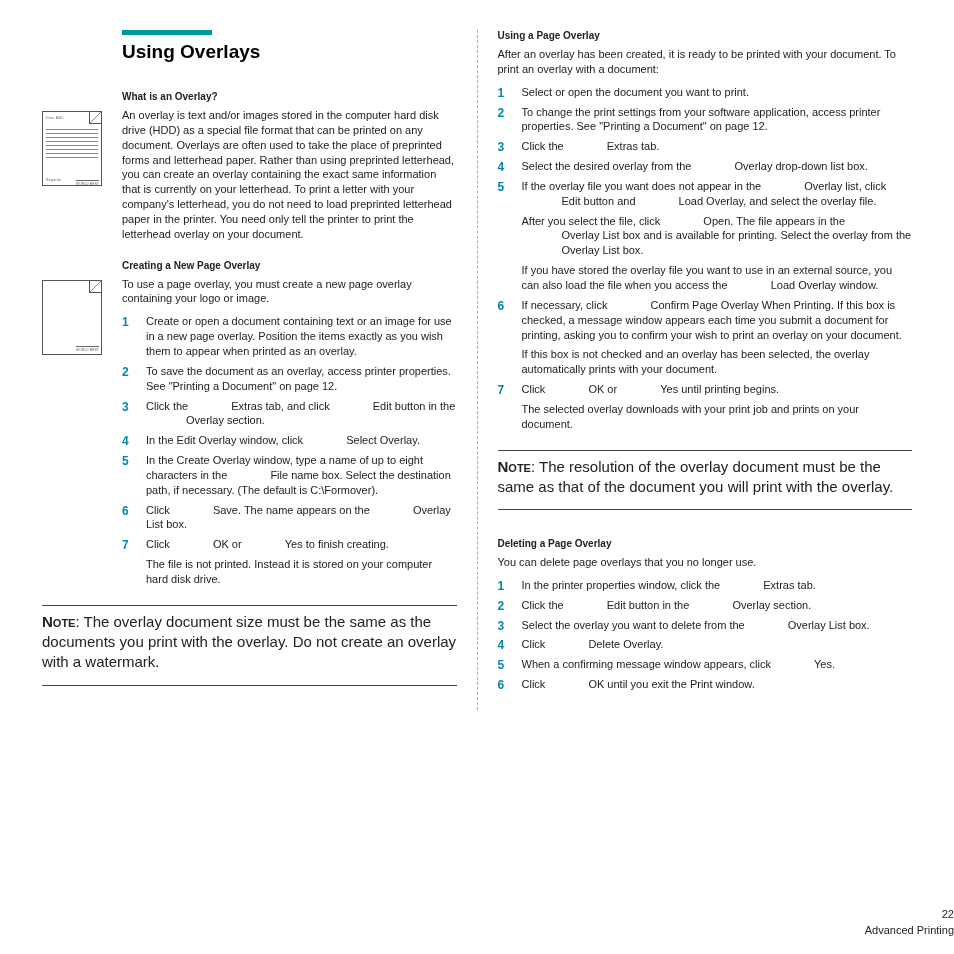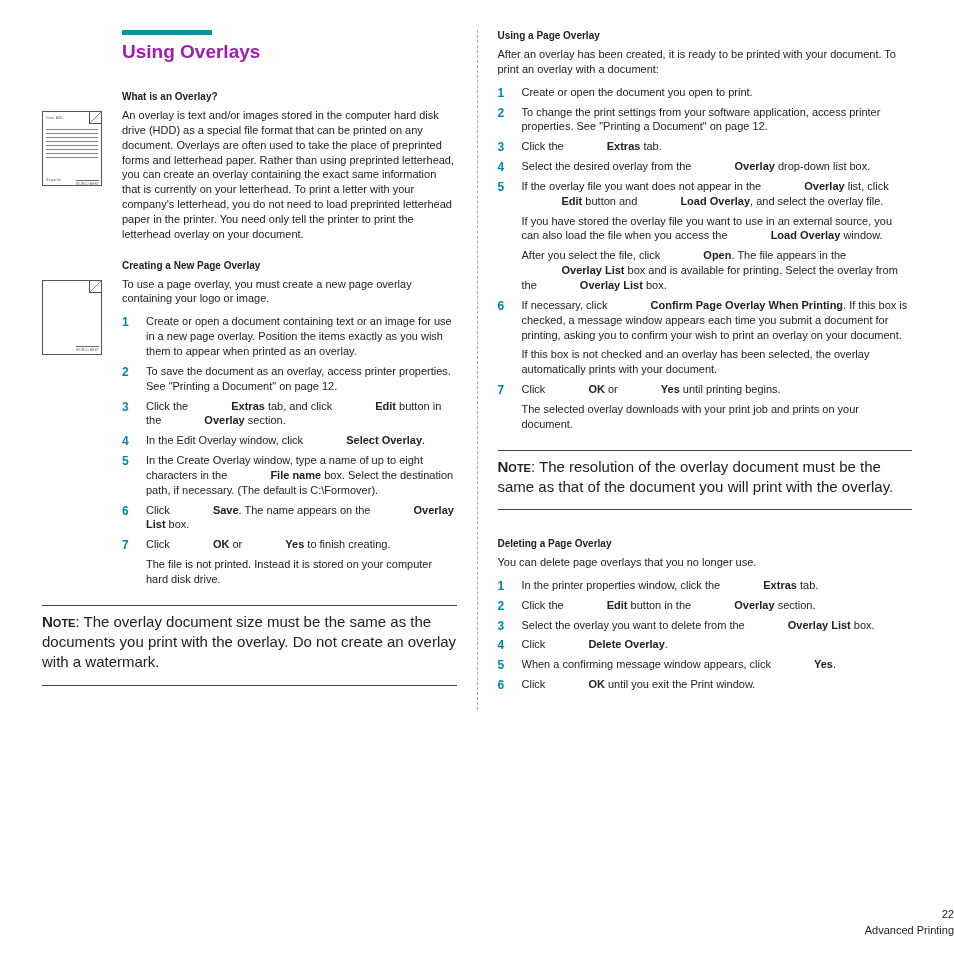--- a/index.html
+++ b/index.html
@@ -24,21 +24,21 @@
   .col-right { padding-left: 20px; }
   .title-bar {
     border-top: 5px solid #009999;
     width: 90px;
     margin-left: 80px;
     margin-bottom: 6px;
   }
   h1 {
     font-size: 19px;
     font-weight: bold;
-    color: #a21caf;
+    color: #000000;
     margin-left: 80px;
     margin-bottom: 28px;
   }
   h2 {
     font-size: 10px;
     font-weight: bold;
     color: #222;
     margin-bottom: 6px;
   }
   .section {
@@ -95,21 +95,21 @@
   hr.note-rule {
     border: none;
     border-top: 1px solid #444;
     margin: 12px 0 6px 0;
   }
   .note {
     font-size: 15px;
     line-height: 1.35;
   }
   .note .lead { font-variant: small-caps; font-weight: bold; }
-  b { font-weight: bold; padding-left: 40px; }
+  b { font-weight: normal; padding-left: 40px; }
   .footer {
     position: absolute;
     bottom: 16px;
     left: 0; right: 0;
     text-align: right;
     font-size: 11px;
     line-height: 1.4;
   }
   .icon-corner {
     position: absolute;
@@ -174,27 +174,27 @@
     <p class="note"><span class="lead">Note</span><span>: The overlay document size must be the same as the documents you print with the overlay. Do not create an overlay with a watermark.</span></p>
     <hr class="note-rule">
   </div>
 
   <div class="column col-right">
 
     <div class="section">
       <h2>Using a Page Overlay</h2>
       <p class="body-text">After an overlay has been created, it is ready to be printed with your document. To print an overlay with a document:</p>
       <ol>
-        <li><span class="num">1</span><span>Create or open the document you open to print.</span></li>
+        <li><span class="num">1</span><span>Select or open the document you want to print.</span></li>
         <li><span class="num">2</span><span>To change the print settings from your software application, access printer properties. See "Printing a Document" on page 12.</span></li>
         <li><span class="num">3</span><span>Click the </span><b>Extras</b><span> tab.</span></li>
         <li><span class="num">4</span><span>Select the desired overlay from the </span><b>Overlay</b><span> drop-down list box.</span></li>
         <li><span class="num">5</span><span>If the overlay file you want does not appear in the </span><b>Overlay</b><span> list, click </span><b>Edit</b><span> button and </span><b>Load Overlay</b><span>, and select the overlay file.</span>
+          <div class="sub"><span>After you select the file, click </span><b>Open</b><span>. The file appears in the </span><b>Overlay List</b><span> box and is available for printing. Select the overlay from the </span><b>Overlay List</b><span> box.</span></div>
           <div class="sub"><span>If you have stored the overlay file you want to use in an external source, you can also load the file when you access the </span><b>Load Overlay</b><span> window.</span></div>
-          <div class="sub"><span>After you select the file, click </span><b>Open</b><span>. The file appears in the </span><b>Overlay List</b><span> box and is available for printing. Select the overlay from the </span><b>Overlay List</b><span> box.</span></div>
         </li>
         <li><span class="num">6</span><span>If necessary, click </span><b>Confirm Page Overlay When Printing</b><span>. If this box is checked, a message window appears each time you submit a document for printing, asking you to confirm your wish to print an overlay on your document.</span>
           <div class="sub">If this box is not checked and an overlay has been selected, the overlay automatically prints with your document.</div>
         </li>
         <li><span class="num">7</span><span>Click </span><b>OK</b><span> or </span><b>Yes</b><span> until printing begins.</span>
           <div class="sub">The selected overlay downloads with your print job and prints on your document.</div>
         </li>
       </ol>
     </div>
     <hr class="note-rule">

